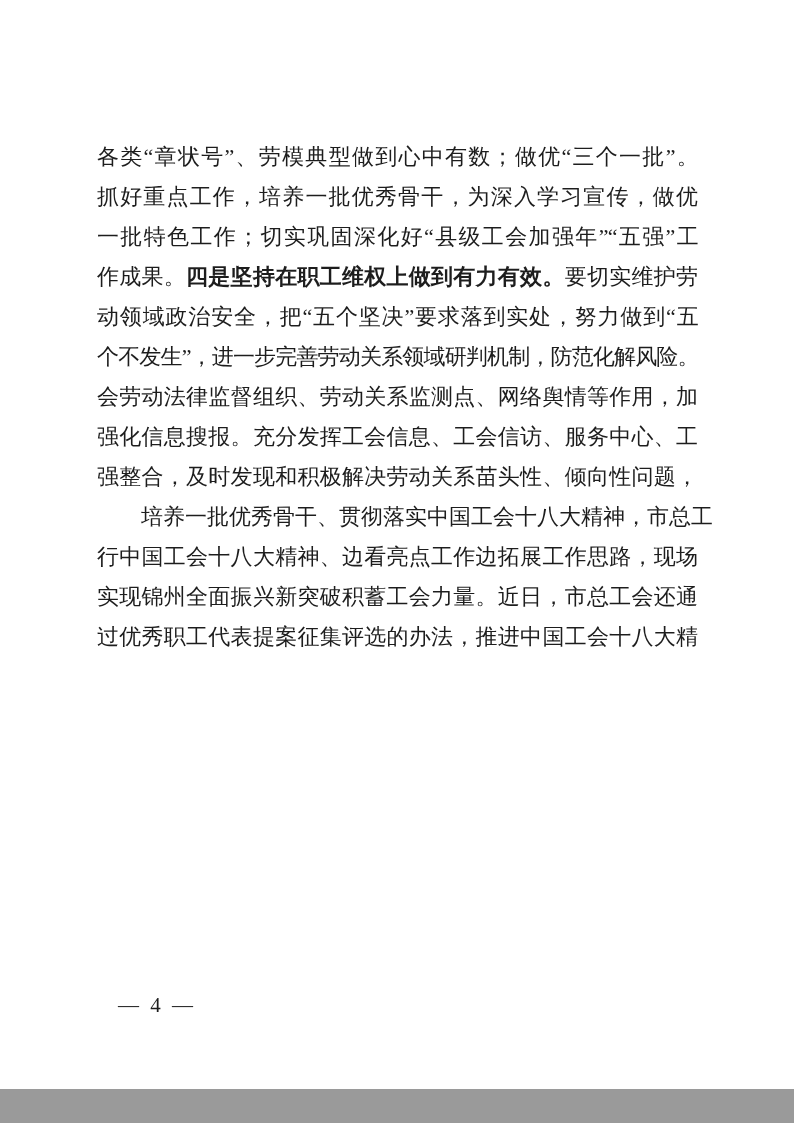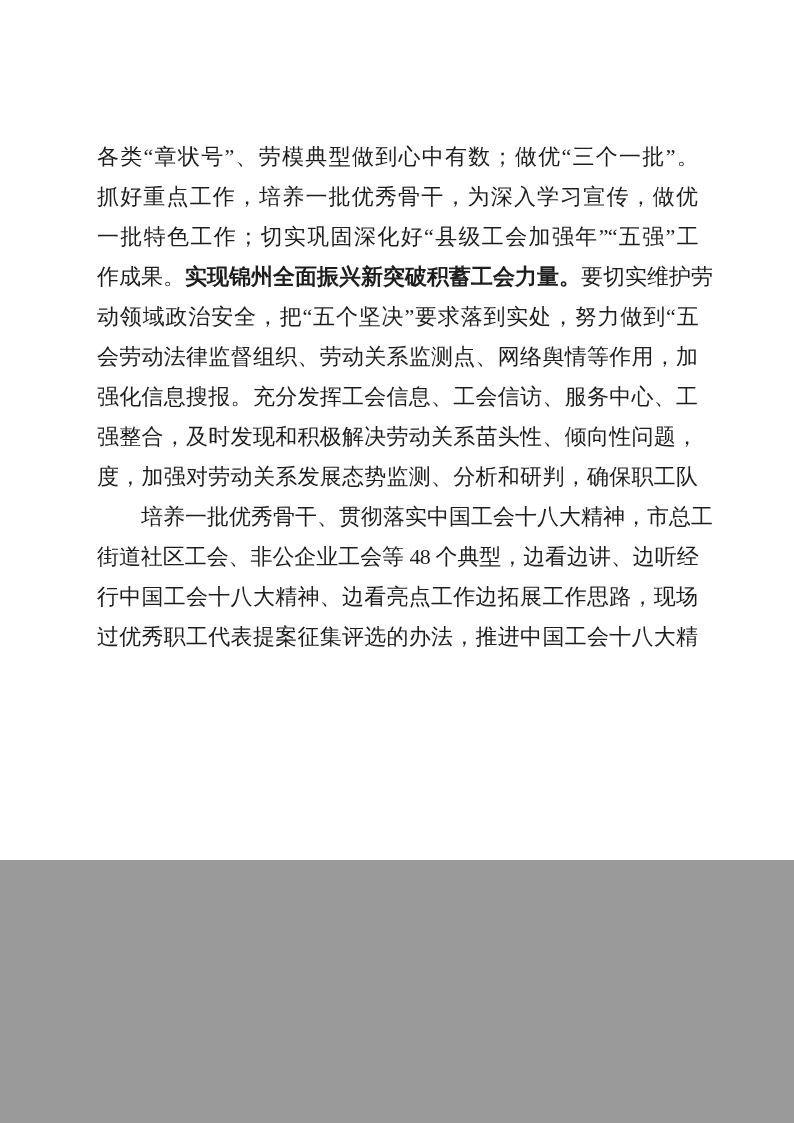--- a/index.html
+++ b/index.html
@@ -4,21 +4,21 @@
 <style>
   html, body {
     margin: 0;
     padding: 0;
     background: #9a9a9a;
     font-family: "Liberation Serif", "DejaVu Serif", serif;
   }
   .page {
     position: relative;
     width: 794px;
-    height: 860px;
+    height: 1089px;
     margin: 0 auto;
     background: #ffffff;
     color: #1d1d1d;
     overflow: hidden;
   }
   .doc-body {
     position: absolute;
     left: 97px;
     top: 137px;
     width: 601px;
@@ -52,25 +52,25 @@
   }
 </style>
 </head>
 <body>
 
 <div class="page">
   <div class="doc-body">
       <div class="line tight1"><span>各类“章状号”、劳模典型做到心中有数；做优“三个一批”。</span></div>
       <div class="line"><span>抓好重点工作，培养一批优秀骨干，为深入学习宣传，做优</span></div>
       <div class="line tight1"><span>一批特色工作；切实巩固深化好“县级工会加强年”“五强”工</span></div>
-      <div class="line"><span>作成果。</span><span class="bold">实现锦州全面振兴新突破积蓄工会力量。</span><span>要切实维护劳</span></div>
+      <div class="line"><span>作成果。</span><span class="bold">四是坚持在职工维权上做到有力有效。</span><span>要切实维护劳</span></div>
       <div class="line tight1"><span>动领域政治安全，把“五个坚决”要求落到实处，努力做到“五</span></div>
+      <div class="line tight2"><span>个不发生”，进一步完善劳动关系领域研判机制，防范化解风险。</span></div>
       <div class="line"><span>会劳动法律监督组织、劳动关系监测点、网络舆情等作用，加</span></div>
       <div class="line"><span>强化信息搜报。充分发挥工会信息、工会信访、服务中心、工</span></div>
       <div class="line"><span>强整合，及时发现和积极解决劳动关系苗头性、倾向性问题，</span></div>
-      <div class="line"><span>度，加强对劳动关系发展态势监测、分析和研判，确保职工队</span></div>
       <div class="line indent"><span>培养一批优秀骨干、贯彻落实中国工会十八大精神，市总工</span></div>
-      <div class="line tight1"><span>街道社区工会、非公企业工会等 48 个典型，边看边讲、边听经</span></div>
       <div class="line"><span>行中国工会十八大精神、边看亮点工作边拓展工作思路，现场</span></div>
+      <div class="line"><span>实现锦州全面振兴新突破积蓄工会力量。近日，市总工会还通</span></div>
       <div class="line"><span>过优秀职工代表提案征集评选的办法，推进中国工会十八大精</span></div>
     </div>
   <div class="page-number">— 4 —</div>
 </div>
 
 </body></html>

